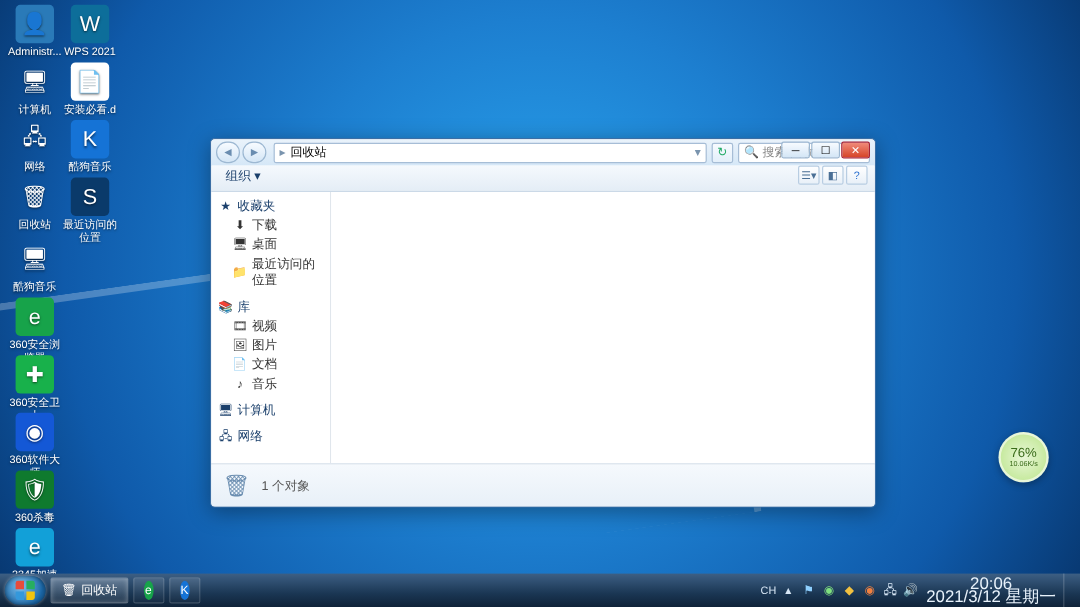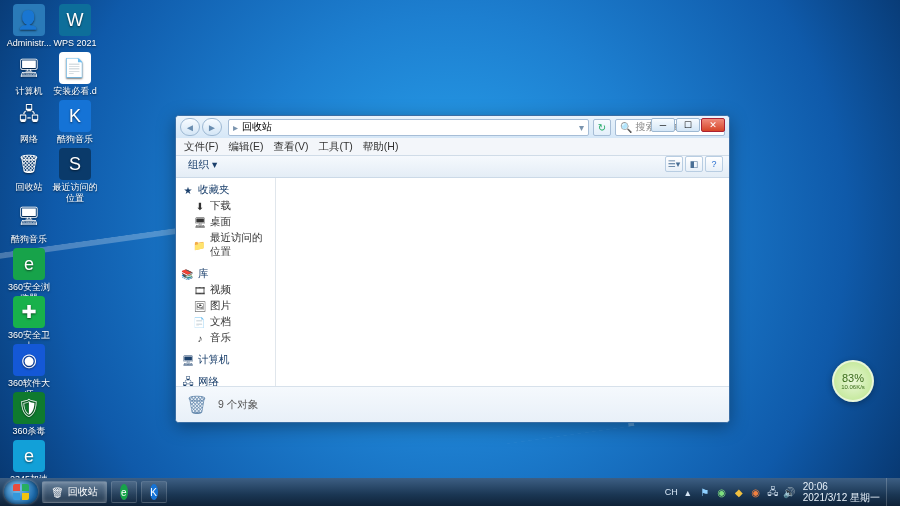--- a/index.html
+++ b/index.html
@@ -59,21 +59,21 @@
 .start .orb .r{background:#e74c3c;top:0;left:0;border-top-left-radius:2px;}
 .start .orb .g{background:#27ae60;top:0;right:0;border-top-right-radius:2px;}
 .start .orb .b{background:#3498db;bottom:0;left:0;border-bottom-left-radius:2px;}
 .start .orb .y{background:#f1c40f;bottom:0;right:0;border-bottom-right-radius:2px;}
 .tbtn { height:22px; margin-left:4px; padding:0 8px; border:1px solid rgba(255,255,255,0.15); border-radius:2px; background:linear-gradient(rgba(255,255,255,0.12),rgba(255,255,255,0.02)); display:flex;align-items:center; font-size:10px; color:#fff; cursor:pointer; gap:4px; }
 .tbtn.active { background:linear-gradient(rgba(255,255,255,0.25),rgba(255,255,255,0.08)); box-shadow:inset 0 0 4px rgba(255,255,255,0.3); }
 .tpin { width:26px; display:flex;justify-content:center; }
 .tspacer { flex:1; }
 .tray { display:flex;align-items:center;gap:3px; color:#d7e6f5; font-size:9px; padding-right:2px; }
 .tray .ti { width:14px;height:14px;display:flex;align-items:center;justify-content:center;font-size:10px;cursor:pointer; }
-.clock { text-align:left; line-height:11px; font-size:10px; color:#e8f2fb; padding:0 4px; }
+.clock { text-align:center; line-height:11px; font-size:14px; color:#e8f2fb; padding:0 4px; }
 .showdesk { width:10px; height:28px; border-left:1px solid rgba(255,255,255,0.2); margin-left:2px; cursor:pointer; }
 </style>
 </head>
 <body>
 
 <div class="swoosh"></div>
 
 <div class="desktop" id="desktop">
     <div class="dicon" style="left: 6px; top: 4px;">
       <div class="ibox" style="background:#2a7ab8;color:#fff">👤</div>
@@ -147,27 +147,20 @@
       <span>回收站</span>
       <span style="flex:1"></span>
       <span style="color:#7a94ae">▾</span>
     </div>
     <div class="ref">↻</div>
     <div class="search">
       <span class="mag">🔍</span>
       <span>搜索 回收站</span>
     </div>
   </div>
-  <div class="menubar" id="menubar">
-      <span>文件(F)</span>
-      <span>编辑(E)</span>
-      <span>查看(V)</span>
-      <span>工具(T)</span>
-      <span>帮助(H)</span>
-    </div>
   <div class="toolbar">
     <span class="tb">组织 ▾</span>
     <span class="spacer"></span>
     <span class="ticon">☰▾</span>
     <span class="ticon">◧</span>
     <span class="ticon" style="color:#2a6fcf">?</span>
   </div>
   <div class="body">
     <div class="side" id="sidebar">
         <div class="sgroup">
@@ -220,26 +213,26 @@
           <div class="ghead">
             <span class="gic">🖧</span>
             <span>网络</span>
           </div>
         </div>
       </div>
     <div class="content"></div>
   </div>
   <div class="status">
     <span class="sic">🗑</span>
-    <span>9 个对象</span>
+    <span>1 个对象</span>
   </div>
 </div>
 
 <div class="badge">
-  <div>83%</div>
+  <div>76%</div>
   <div class="sub">10.06K/s</div>
 </div>
 
 <div class="taskbar">
   <div class="start">
     <div class="orb">
         <span class="r"></span>
         <span class="g"></span>
         <span class="b"></span>
         <span class="y"></span>

